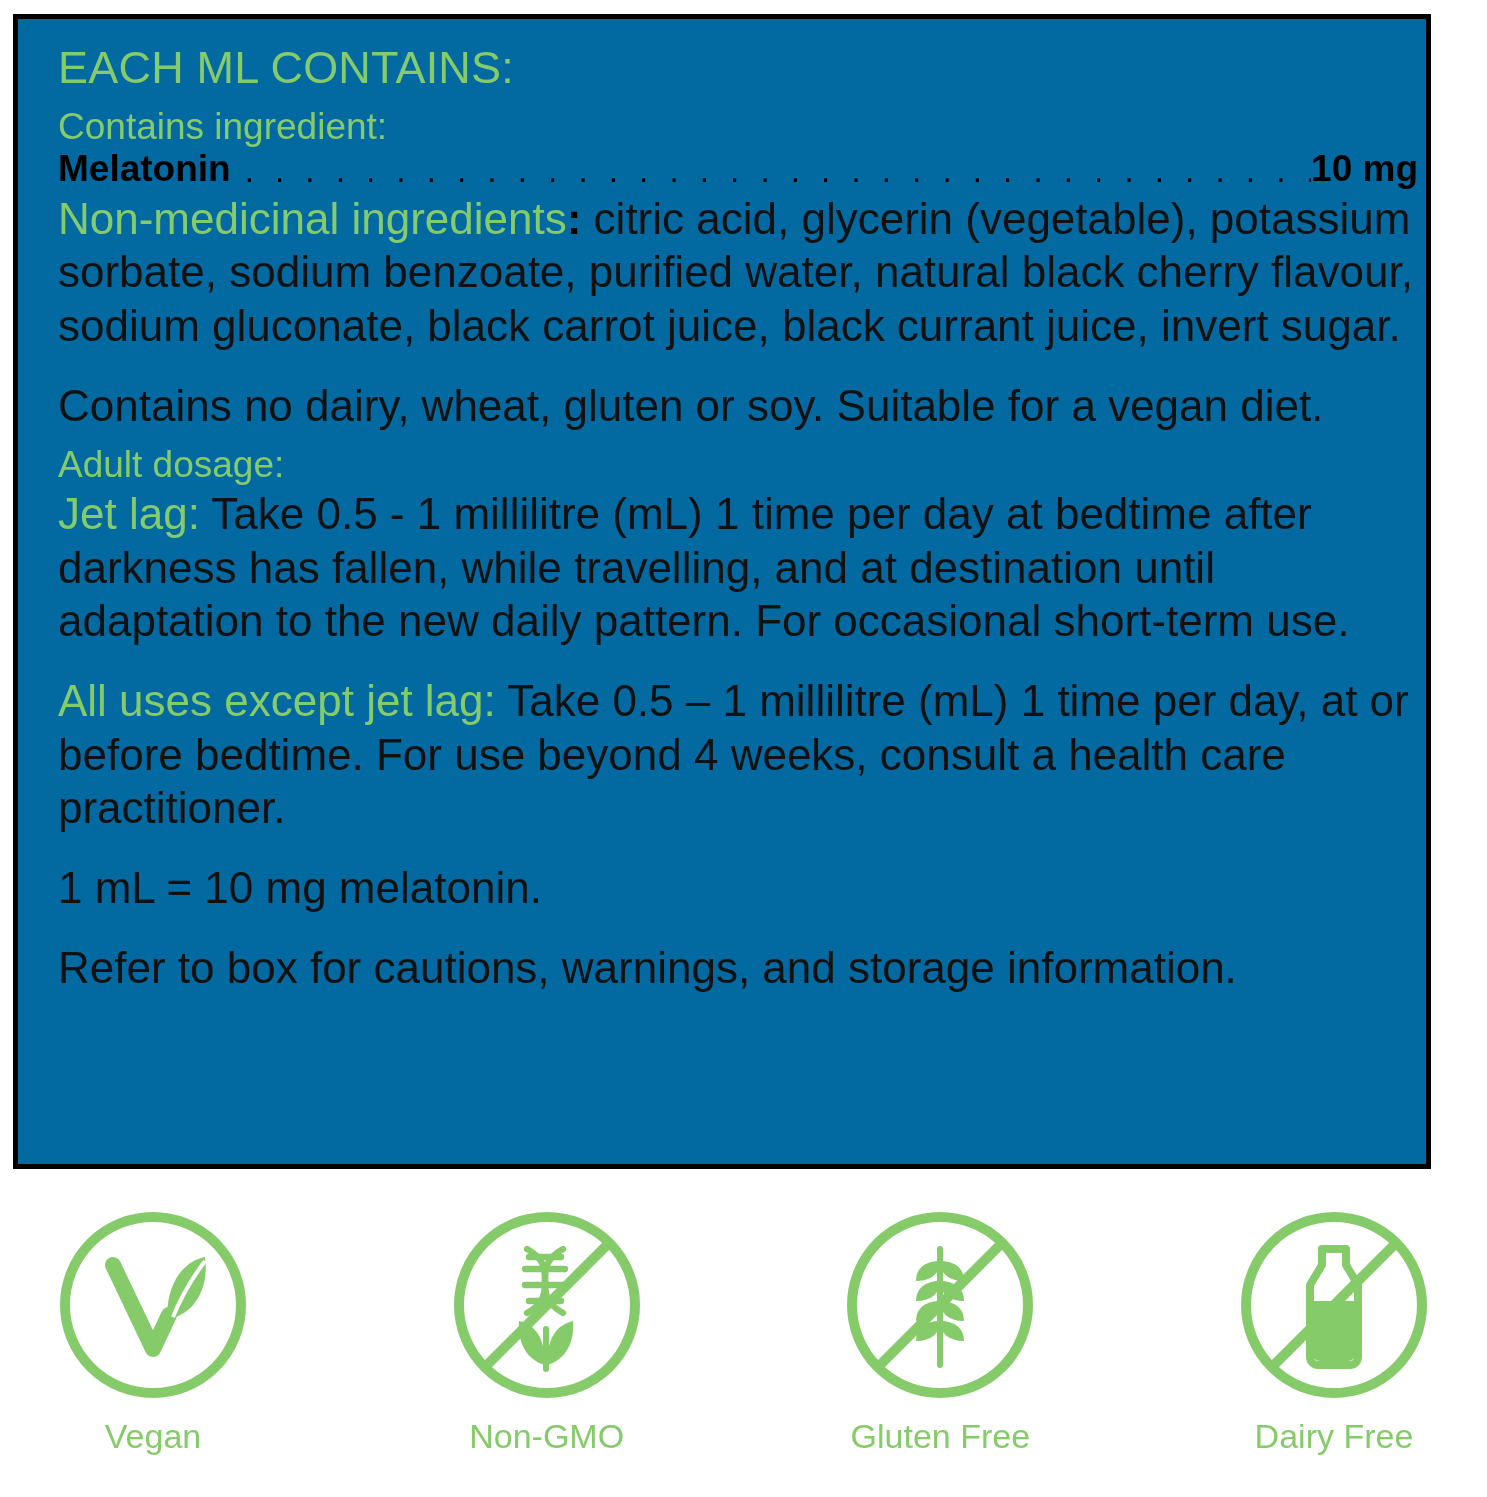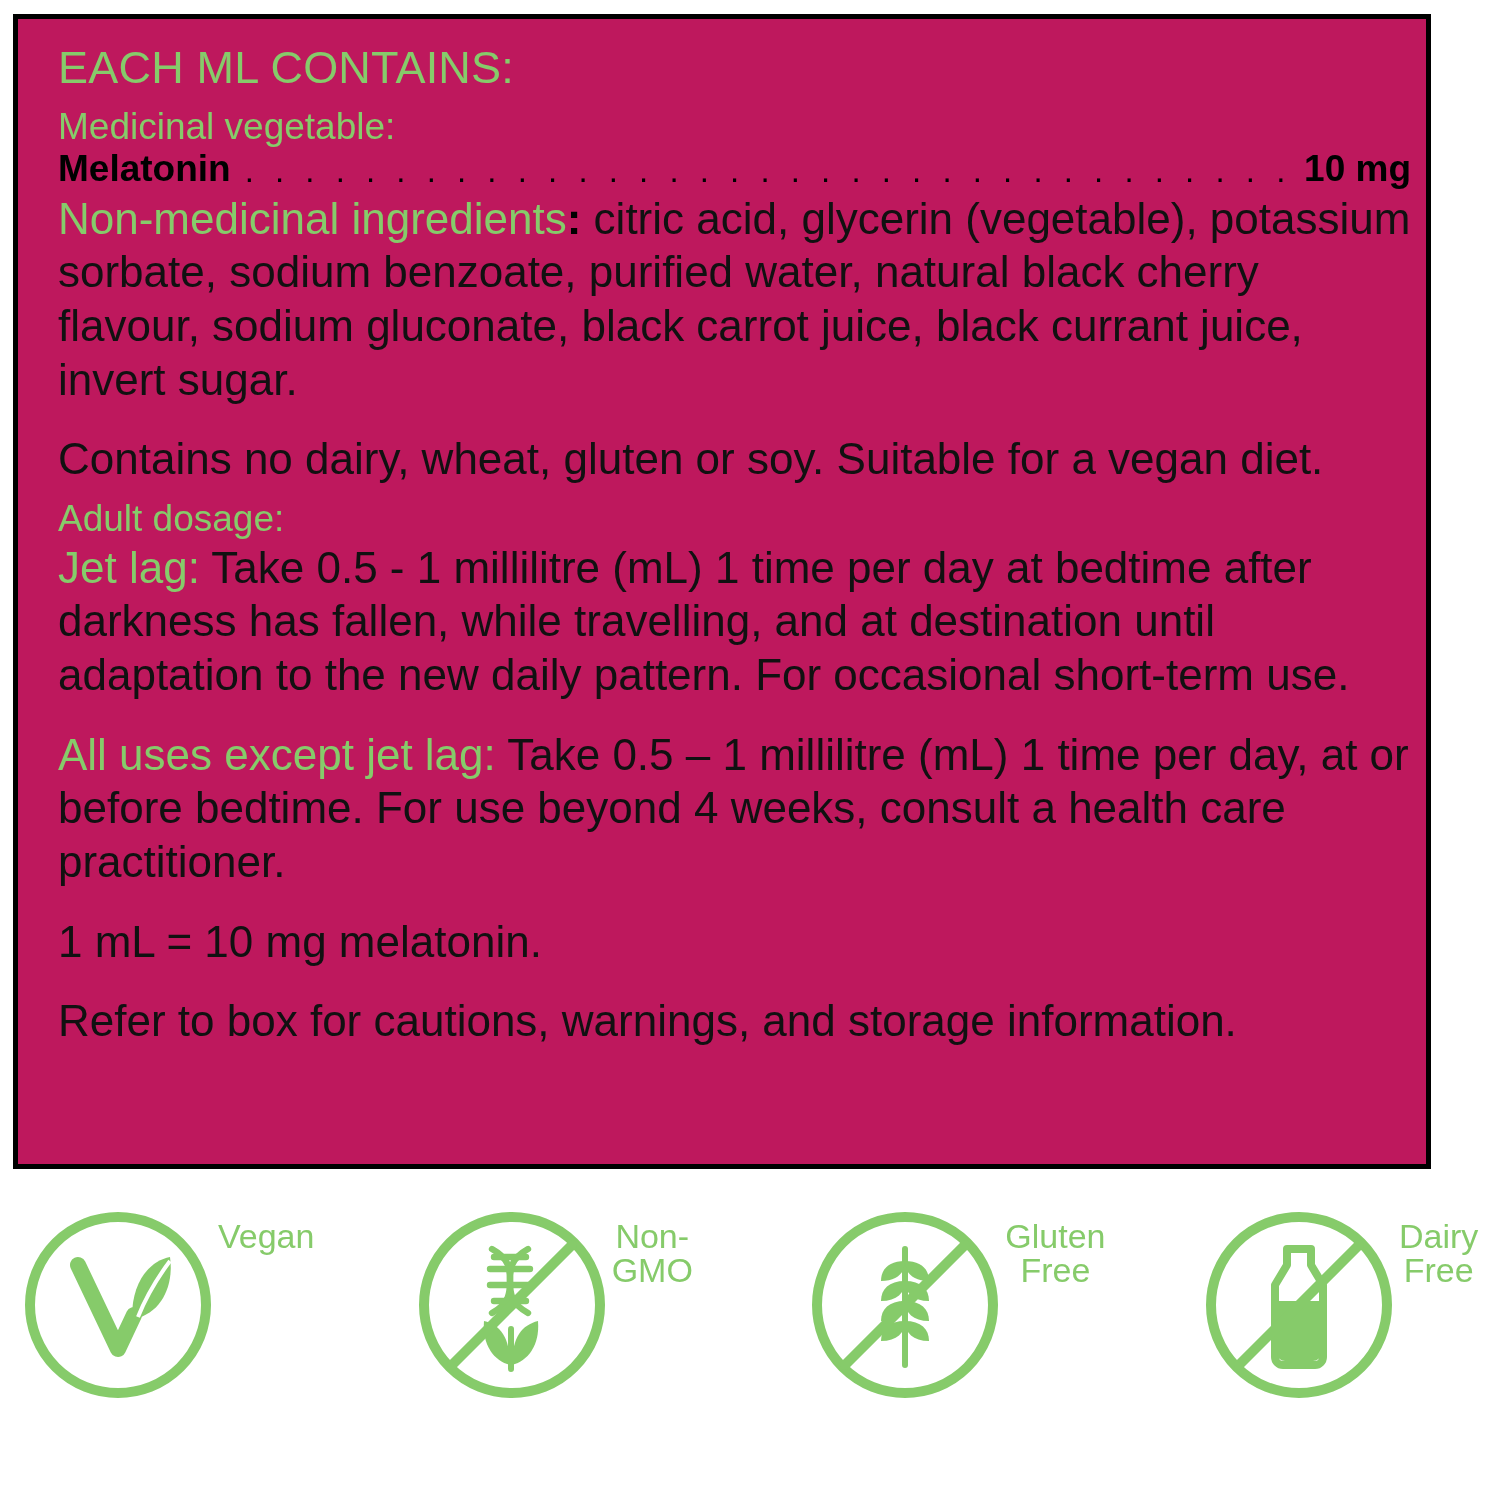--- a/index.html
+++ b/index.html
@@ -23,22 +23,22 @@
 
   
   .facts-panel {
     position: absolute;
     left: 13px;
     top: 14px;
     width: 1418px;
     height: 1155px;
     border: 5px solid #000000;
     box-sizing: border-box;
-    background: #be185d;
-    padding: 18px 15px 10px 40px;
+    background: #0369a1;
+    padding: 18px 8px 10px 40px;
   }
   .bold-black { color: #000; font-weight: bold; }
 
   .heading-main {
     font-size: 45px;
     line-height: 1.0;
     color: #86cb6a;
     letter-spacing: 0.2px;
     margin: 8px 0 18px 0;
   }
@@ -90,41 +90,42 @@
     top: 1205px;
     width: 1487px;
     display: flex;
     justify-content: space-between;
     padding: 0 18px;
     box-sizing: border-box;
   }
   .badge {
     width: 270px;
     display: flex;
-    flex-direction: row;
+    flex-direction: column;
+    align-items: center;
   }
   .badge svg { display: block; }
   .badge-label {
     margin-top: 14px;
     font-size: 34px;
     color: #86cb6a;
     text-align: center;
     line-height: 1;
   }
 </style>
 </head>
 <body>
 
 <div class="page">
 
   <div class="facts-panel">
 
     <div class="heading-main">EACH ML CONTAINS:</div>
 
-    <div class="sub-heading">Medicinal vegetable:</div>
+    <div class="sub-heading">Contains ingredient:</div>
 
     <div class="med-line">
       <span>Melatonin</span>
       <span class="dots">. . . . . . . . . . . . . . . . . . . . . . . . . . . . . . . . . . . . . . . . .</span>
       <span class="amount">10 mg</span>
     </div>
 
     <div class="para"><span class="label-green" style="font-weight:normal">Non-medicinal ingredients</span><span class="bold-black">:</span><span> citric acid, glycerin (vegetable), potassium sorbate, sodium benzoate, purified water, natural black cherry flavour, sodium gluconate, black carrot juice, black currant juice, invert sugar.</span></div>
 
     <div class="para gap">Contains no dairy, wheat, gluten or soy. Suitable for a vegan diet.</div>

